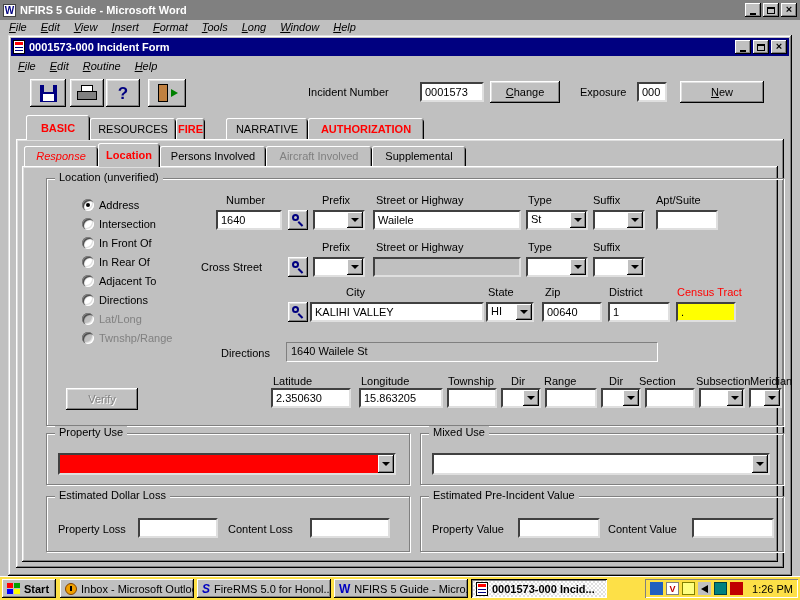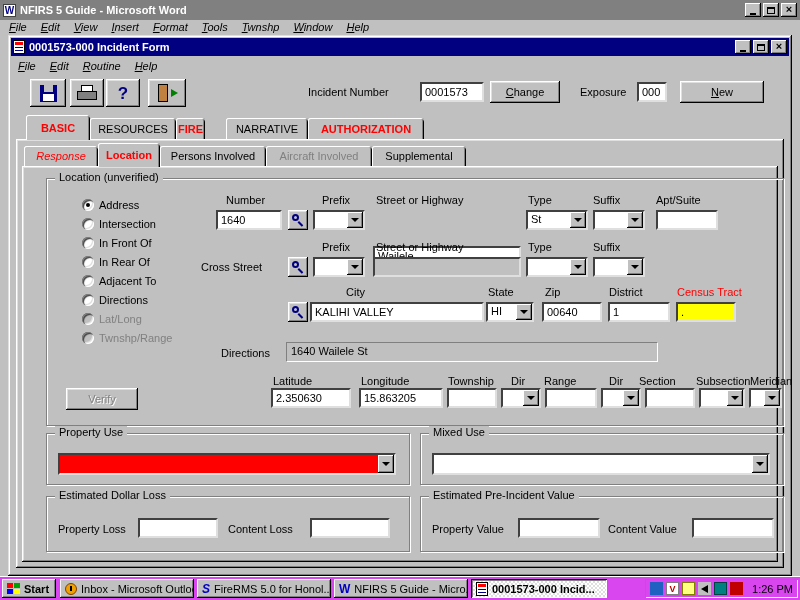--- a/index.html
+++ b/index.html
@@ -74,21 +74,21 @@
   .icon-winflag span:nth-child(1){background:#ff0000;}
   .icon-winflag span:nth-child(2){background:#00a000;}
   .icon-winflag span:nth-child(3){background:#0000ff;}
   .icon-winflag span:nth-child(4){background:#ffff00;}
   .icon-clockmail{width:12px;height:12px;border-radius:50%;background:#f0a000;border:1px solid #804000;position:relative;flex:0 0 auto;box-sizing:border-box;}
   .icon-clockmail::after{content:"";position:absolute;left:4px;top:2px;width:2px;height:5px;background:#000;}
   .icon-s{color:#0000c0;font-weight:bold;font-style:italic;font-size:12px;flex:0 0 auto;}
   .icon-w{color:#0000c0;font-weight:bold;font-size:12px;flex:0 0 auto;}
 
   
-  #taskbar{position:absolute;left:0;top:576px;width:800px;height:24px;background:#d946ef;box-shadow:inset 0 1px 0 #fff;z-index:50;}
+  #taskbar{position:absolute;left:0;top:576px;width:800px;height:24px;background:#fde047;box-shadow:inset 0 1px 0 #fff;z-index:50;}
   .taskbtn{position:absolute;top:3px;height:19px;background:#c0c0c0;box-shadow:inset -1px -1px 0 #000,inset 1px 1px 0 #fff,inset -2px -2px 0 #808080;display:flex;align-items:center;gap:4px;padding:0 5px;overflow:hidden;white-space:nowrap;box-sizing:border-box;}
   .taskbtn.active{font-weight:bold;box-shadow:inset 1px 1px 0 #000,inset -1px -1px 0 #fff,inset 2px 2px 0 #808080;background-color:#dfdfdf;background-image:conic-gradient(#fff 0 25%,#dfdfdf 0 50%,#fff 0 75%,#dfdfdf 0);background-size:4px 4px;}
   #tray{position:absolute;right:2px;top:3px;width:153px;height:19px;box-shadow:inset 1px 1px 0 #808080,inset -1px -1px 0 #fff;display:flex;align-items:center;gap:3px;padding:0 5px;box-sizing:border-box;}
   .trayico{width:13px;height:13px;flex:0 0 auto;display:flex;align-items:center;justify-content:center;font-size:9px;font-weight:bold;box-sizing:border-box;}
 </style>
 </head>
 <body>
 
 <div id="screen">
 
@@ -107,21 +107,21 @@
         </span>
     </span>
   </div>
   <div id="bg-menubar">
     <span class="menu-item ufl">File</span>
     <span class="menu-item ufl">Edit</span>
     <span class="menu-item ufl">View</span>
     <span class="menu-item ufl">Insert</span>
     <span class="menu-item ufl">Format</span>
     <span class="menu-item ufl">Tools</span>
-    <span class="menu-item ufl">Twnshp</span>
+    <span class="menu-item ufl">Long</span>
     <span class="menu-item ufl">Window</span>
     <span class="menu-item ufl">Help</span>
   </div>
 
   <div id="dialog">
 
     <div id="dlg-titlebar">
       <span class="icon-form"></span>
       <span>0001573-000 Incident Form</span>
       <span class="tb-btns">
@@ -253,21 +253,21 @@
       <input class="tfield" style="left: 192px; top: 175px; width: 66px;" value="1640">
       <div class="btn" style="left:264px;top:175px;width:20px;height:20px">
           <span class="icon-mag"></span>
         </div>
       <div class="combo" style="left:289px;top:175px;width:52px">
           <span class="val"></span>
           <span class="cbtn">
             <span class="arw"></span>
           </span>
         </div>
-      <input class="tfield" style="left: 349px; top: 175px; width: 148px; margin-top: 36px;" value="Wailele">
+      <input class="tfield" style="left: 349px; top: 175px; width: 148px;" value="Wailele">
       <div class="combo" style="left:502px;top:175px;width:62px">
           <span class="val">St</span>
           <span class="cbtn">
             <span class="arw"></span>
           </span>
         </div>
       <div class="combo" style="left:569px;top:175px;width:52px">
           <span class="val"></span>
           <span class="cbtn">
             <span class="arw"></span>

